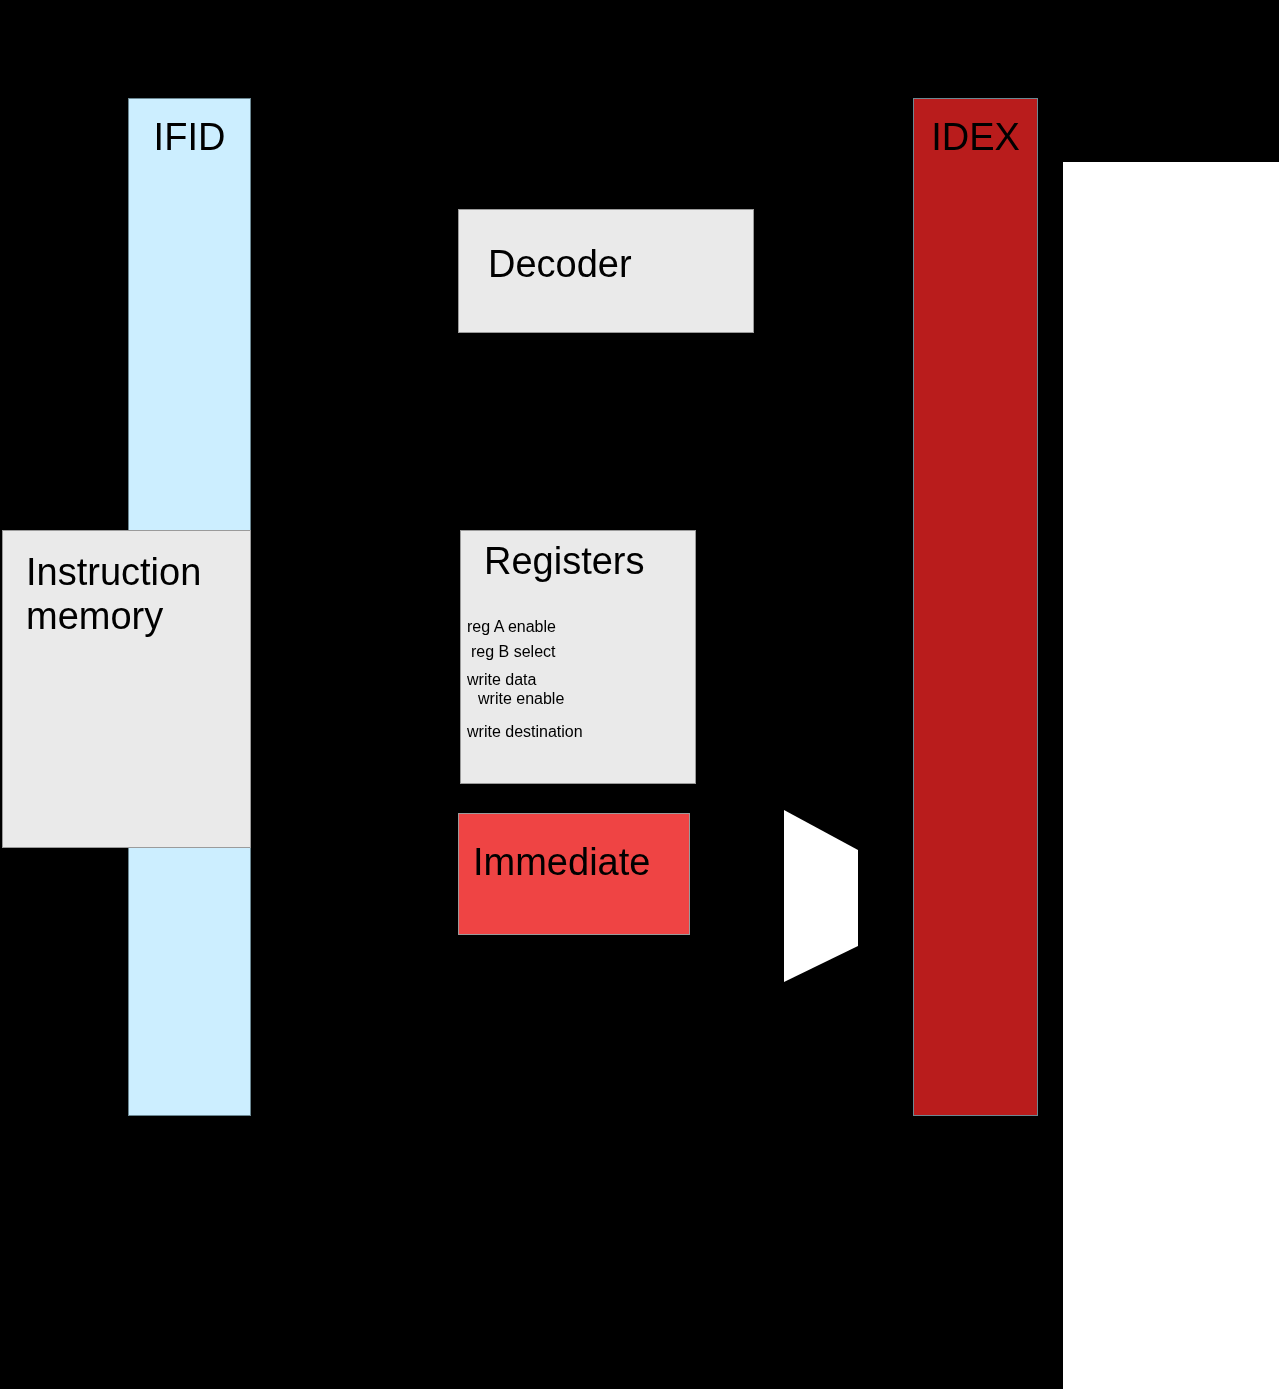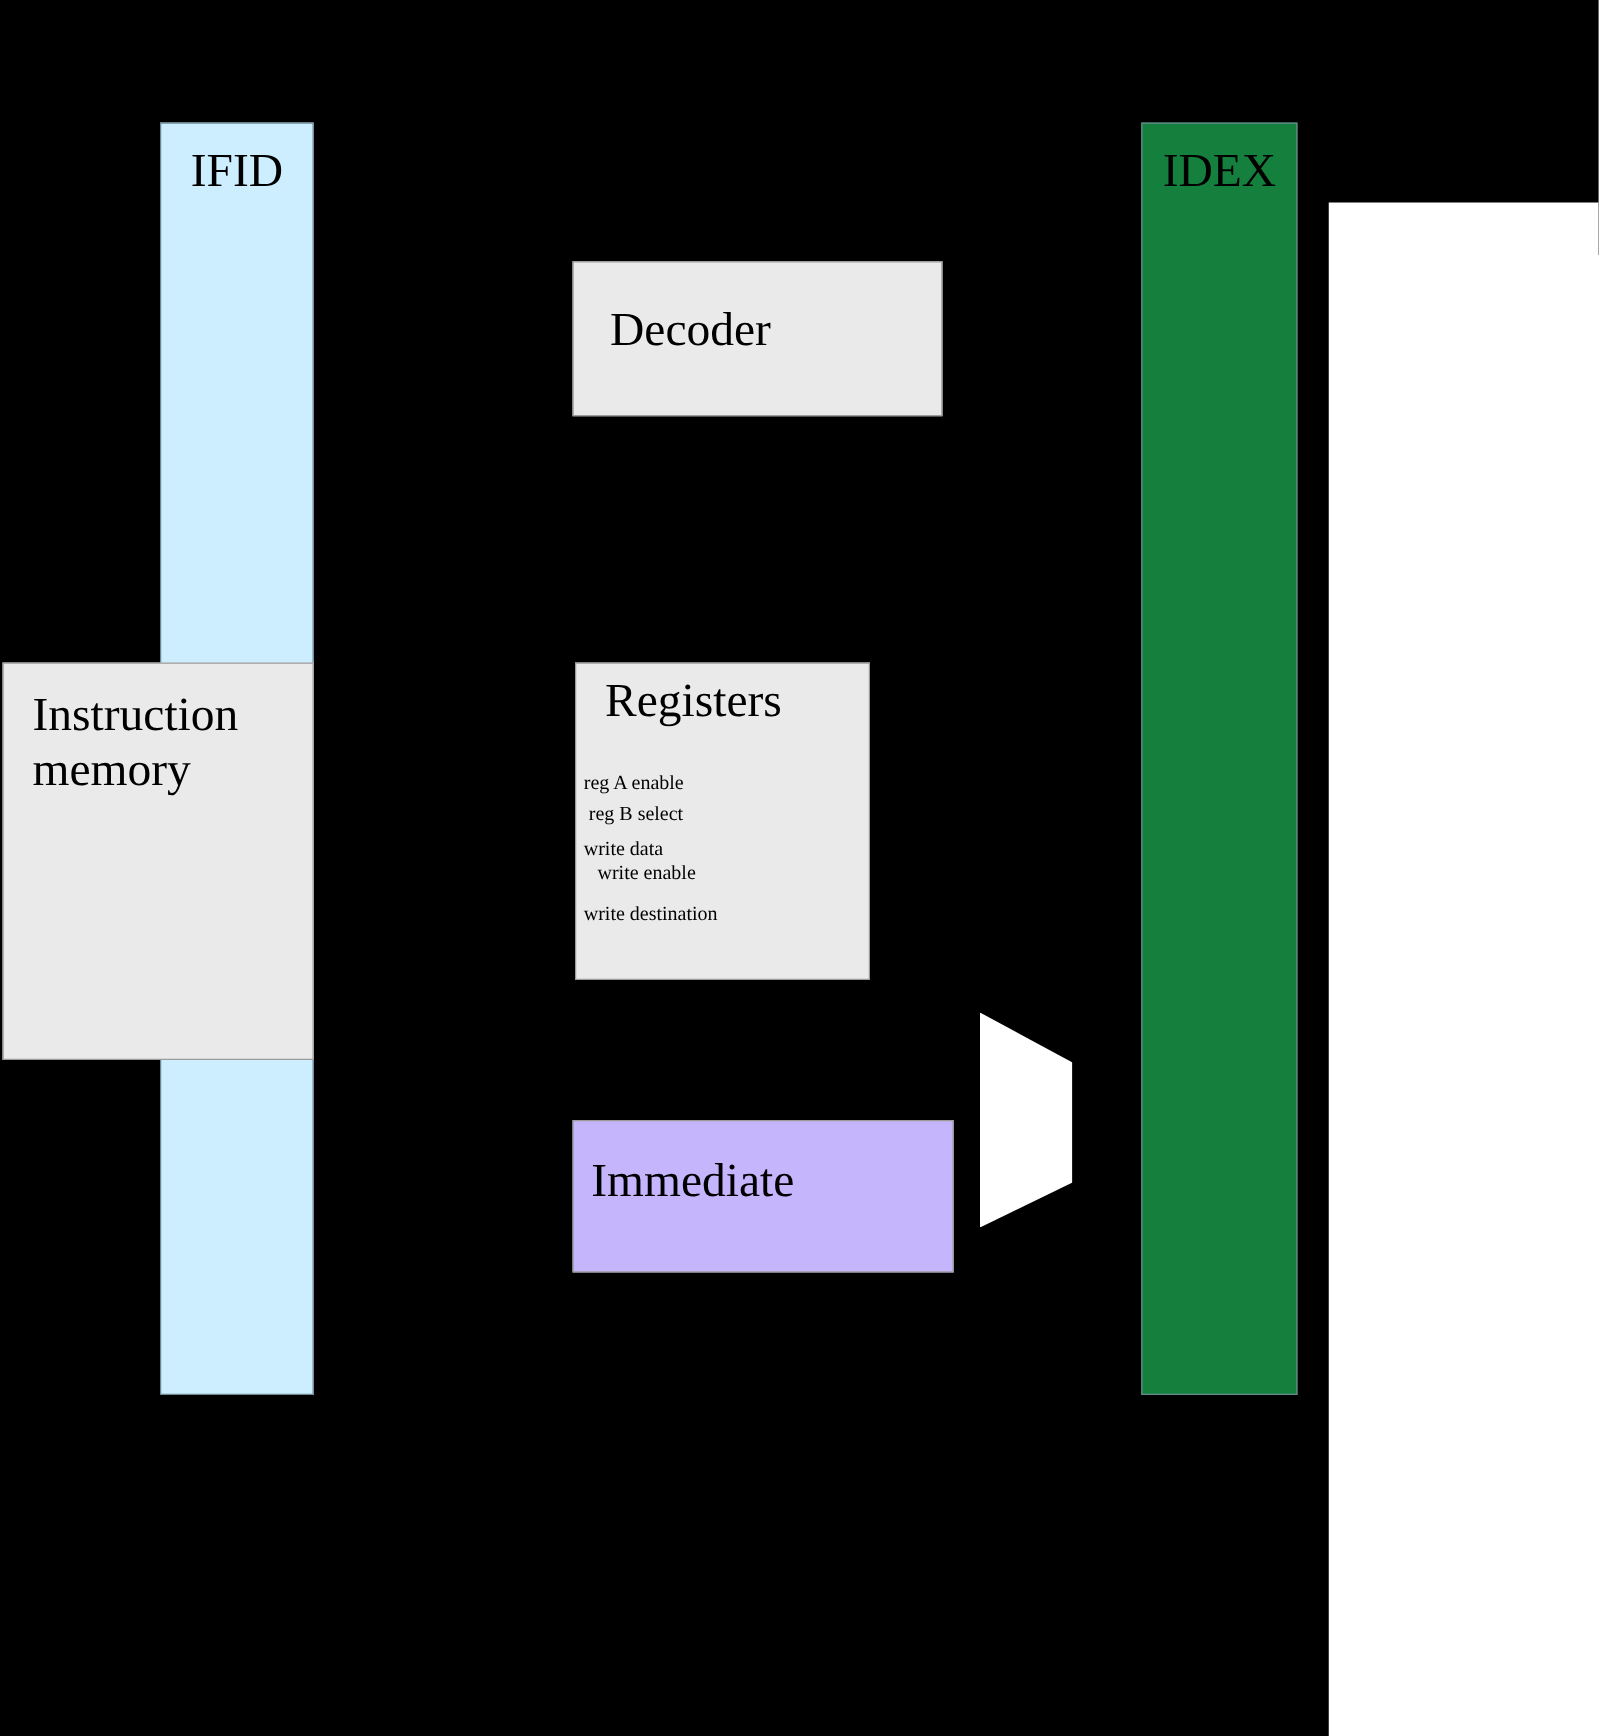--- a/index.html
+++ b/index.html
@@ -5,21 +5,21 @@
   html, body {
     margin: 0;
     padding: 0;
     background: #ffffff;
   }
   #canvas {
     position: relative;
     width: 1279px;
     height: 1389px;
     background: #000000;
-    font-family: Liberation Serif, serif;
+    font-family: Liberation Sans, sans-serif;
     overflow: hidden;
   }
 
   
   .white-panel {
     position: absolute;
     background: #ffffff;
   }
 
   
@@ -73,21 +73,21 @@
 <body>
 
 <div id="canvas">
 
   <div class="white-panel" id="white-panel" style="left: 1063px; top: 162px; width: 216px; height: 1227px; background: rgb(255, 255, 255);"></div>
 
   <div class="pipe-reg" id="pipe-ifid" style="left: 128px; top: 98px; width: 123px; height: 1018px; background: rgb(204, 238, 255);">
     <div class="pipe-reg-label">IFID</div>
   </div>
 
-  <div class="pipe-reg" id="pipe-idex" style="left: 913px; top: 98px; width: 125px; height: 1018px; background: #15803d;">
+  <div class="pipe-reg" id="pipe-idex" style="left: 913px; top: 98px; width: 125px; height: 1018px; background: #b91c1c;">
     <div class="pipe-reg-label">IDEX</div>
   </div>
 
   <div class="unit-box" id="unit-0" style="left: 2px; top: 530px; width: 249px; height: 318px; background: rgb(234, 234, 234); border-color: rgb(155, 155, 155);">
     <div class="unit-title" id="unit-0-title" style="left: 23px; top: 19px;">Instruction
 memory</div>
   </div>
 
   <div class="unit-box" id="unit-1" style="left: 458px; top: 209px; width: 296px; height: 124px; background: rgb(234, 234, 234); border-color: rgb(155, 155, 155);">
     <div class="unit-title" id="unit-1-title" style="left: 29px; top: 32px;">Decoder</div>
@@ -95,19 +95,19 @@
 
   <div class="unit-box" id="unit-2" style="left: 460px; top: 530px; width: 236px; height: 254px; background: rgb(234, 234, 234); border-color: rgb(155, 155, 155);">
     <div class="unit-title" id="unit-2-title" style="left: 23px; top: 8px;">Registers</div>
     <div class="port-label" id="port-0" style="left: 6px; top: 86px;">reg A enable</div>
     <div class="port-label" id="port-1" style="left: 10px; top: 111px; text-align: right;">reg B select</div>
     <div class="port-label" id="port-2" style="left: 6px; top: 139px;">write data</div>
     <div class="port-label" id="port-3" style="left: 17px; top: 158px;">write enable</div>
     <div class="port-label" id="port-4" style="left: 6px; top: 191px;">write destination</div>
   </div>
 
-  <div class="unit-box" id="unit-3" style="left: 458px; top: 896px; width: 305px; height: 122px; background: #c4b5fd; border-color: rgb(155, 155, 155);">
+  <div class="unit-box" id="unit-3" style="left: 458px; top: 813px; width: 232px; height: 122px; background: #ef4444; border-color: rgb(155, 155, 155);">
     <div class="unit-title" id="unit-3-title" style="left: 14px; top: 26px;">Immediate</div>
   </div>
 
   <div class="mux" id="mux" style="left: 784px; top: 810px; width: 74px; height: 172px; background: rgb(255, 255, 255); clip-path: polygon(0% 0%, 100% 23.2558%, 100% 79.0698%, 0% 100%);"></div>
 
 </div>
 
 </body></html>

